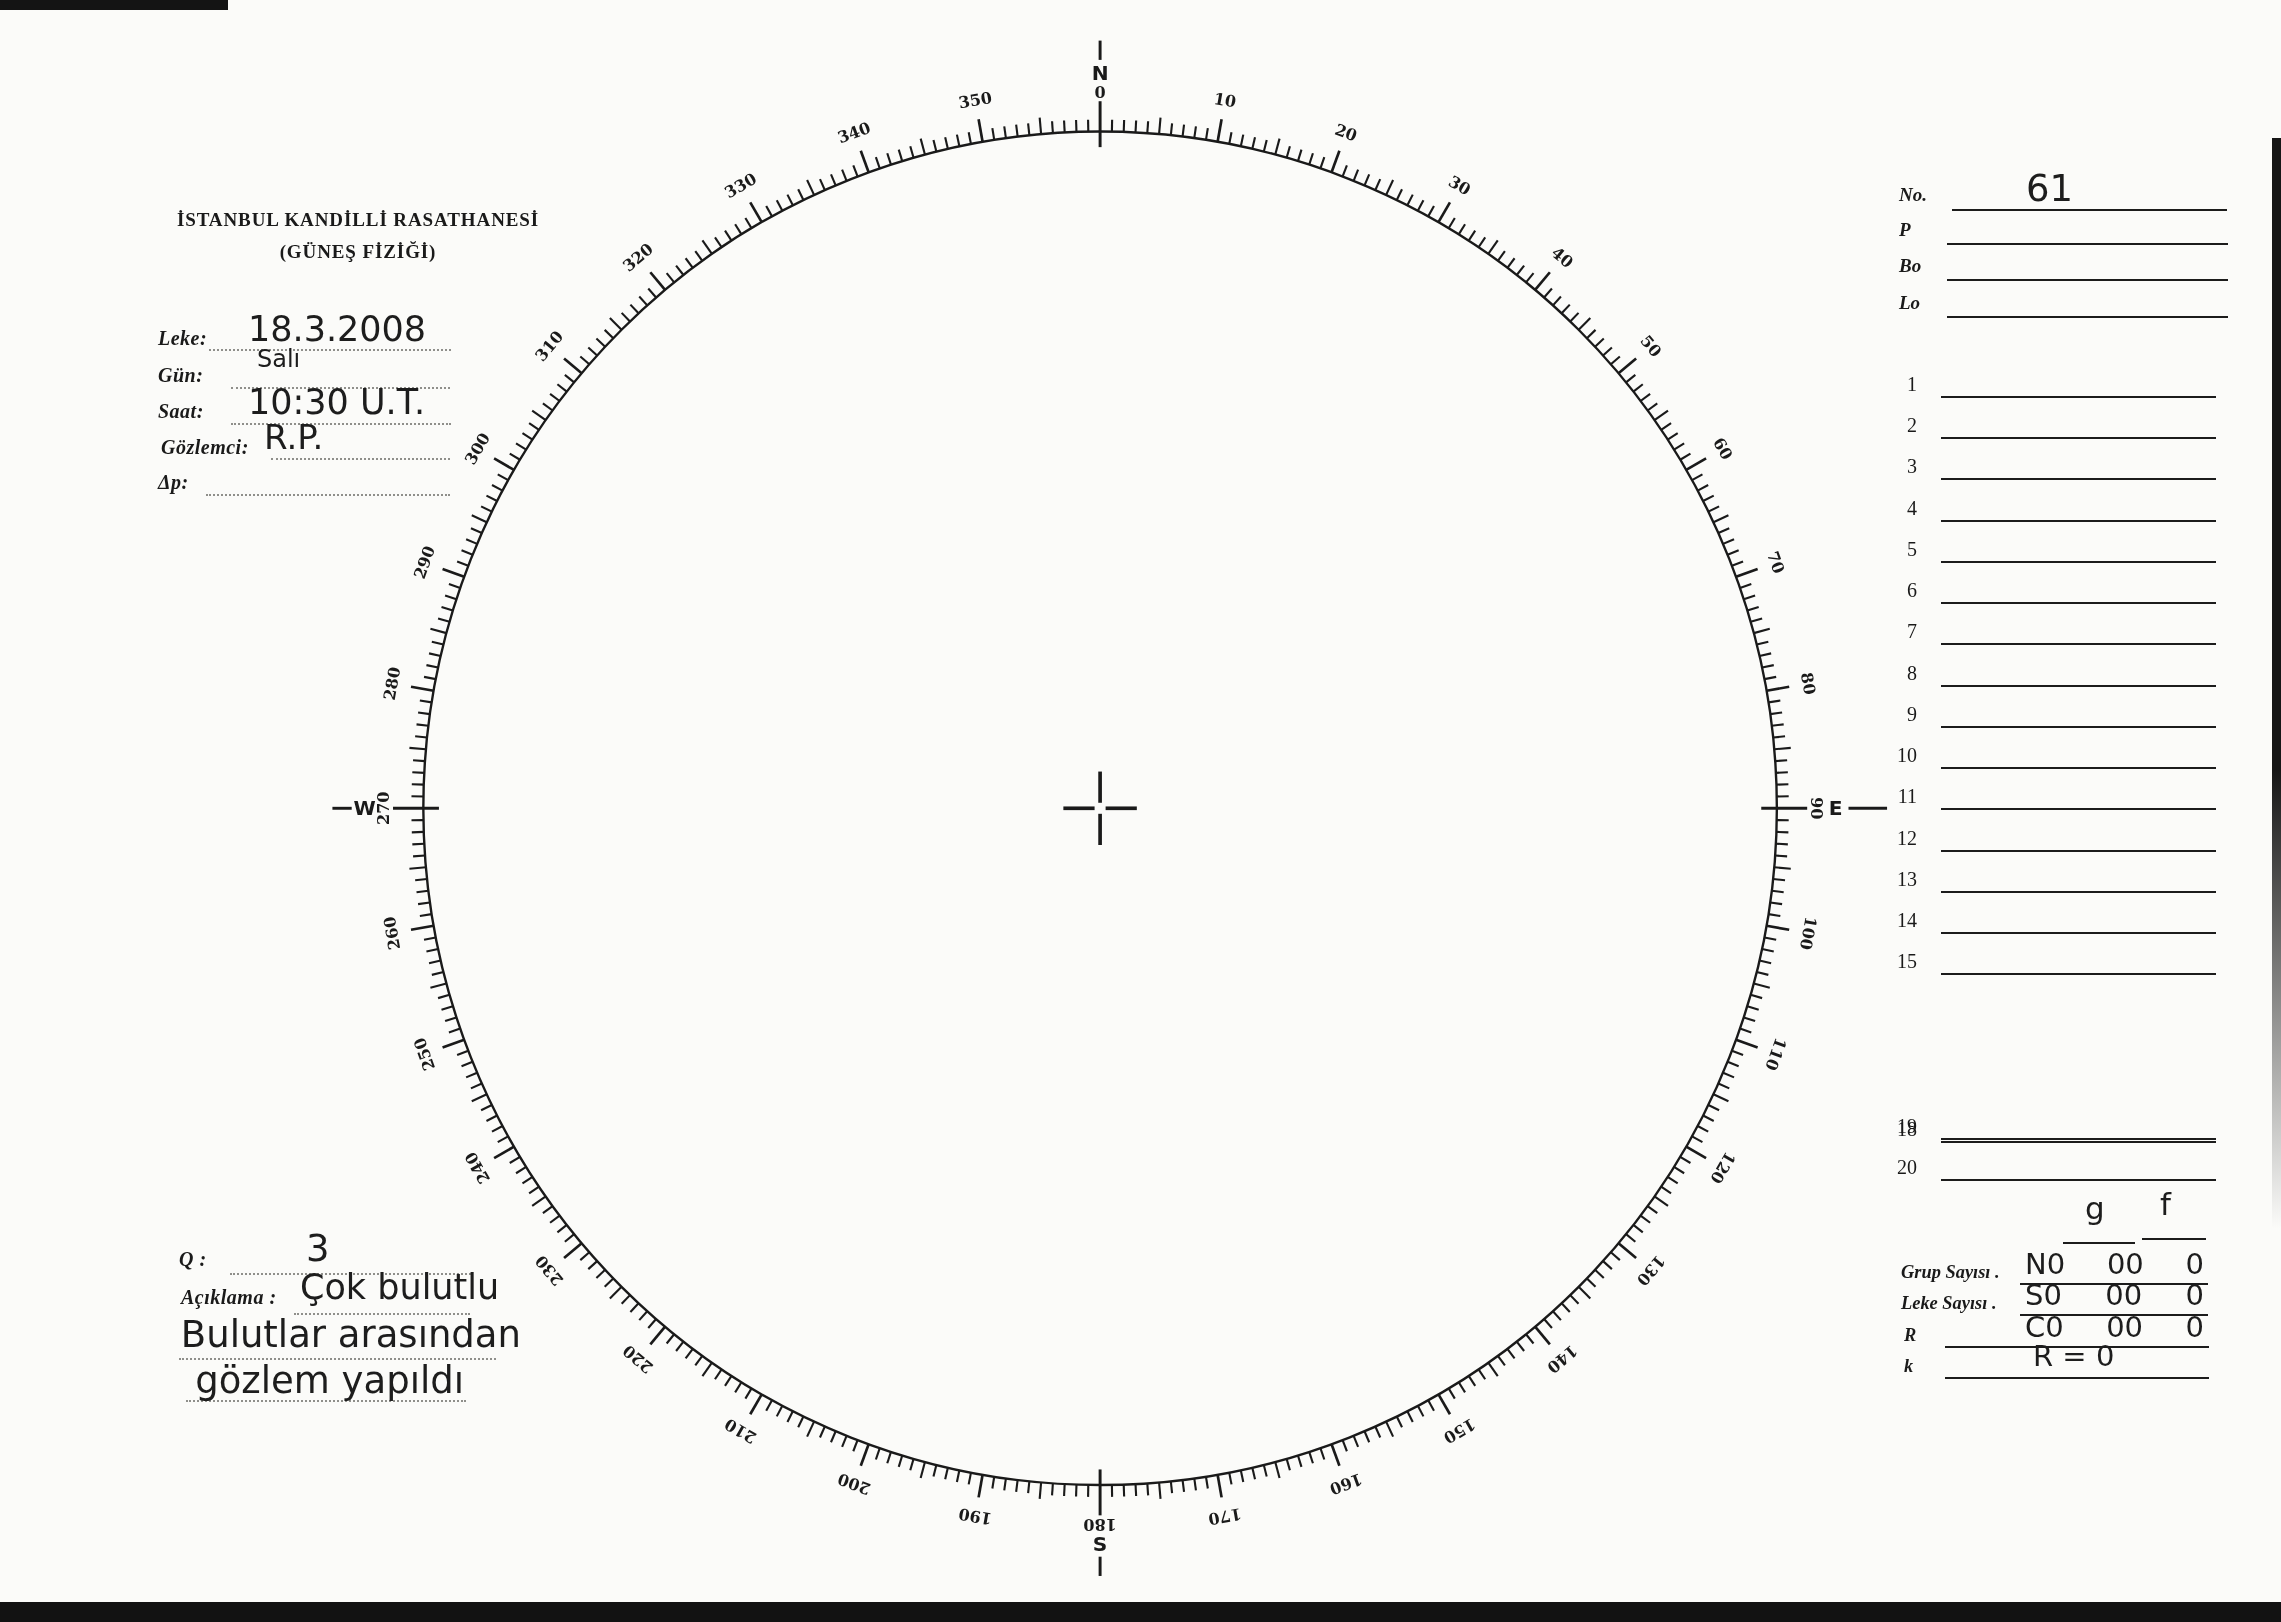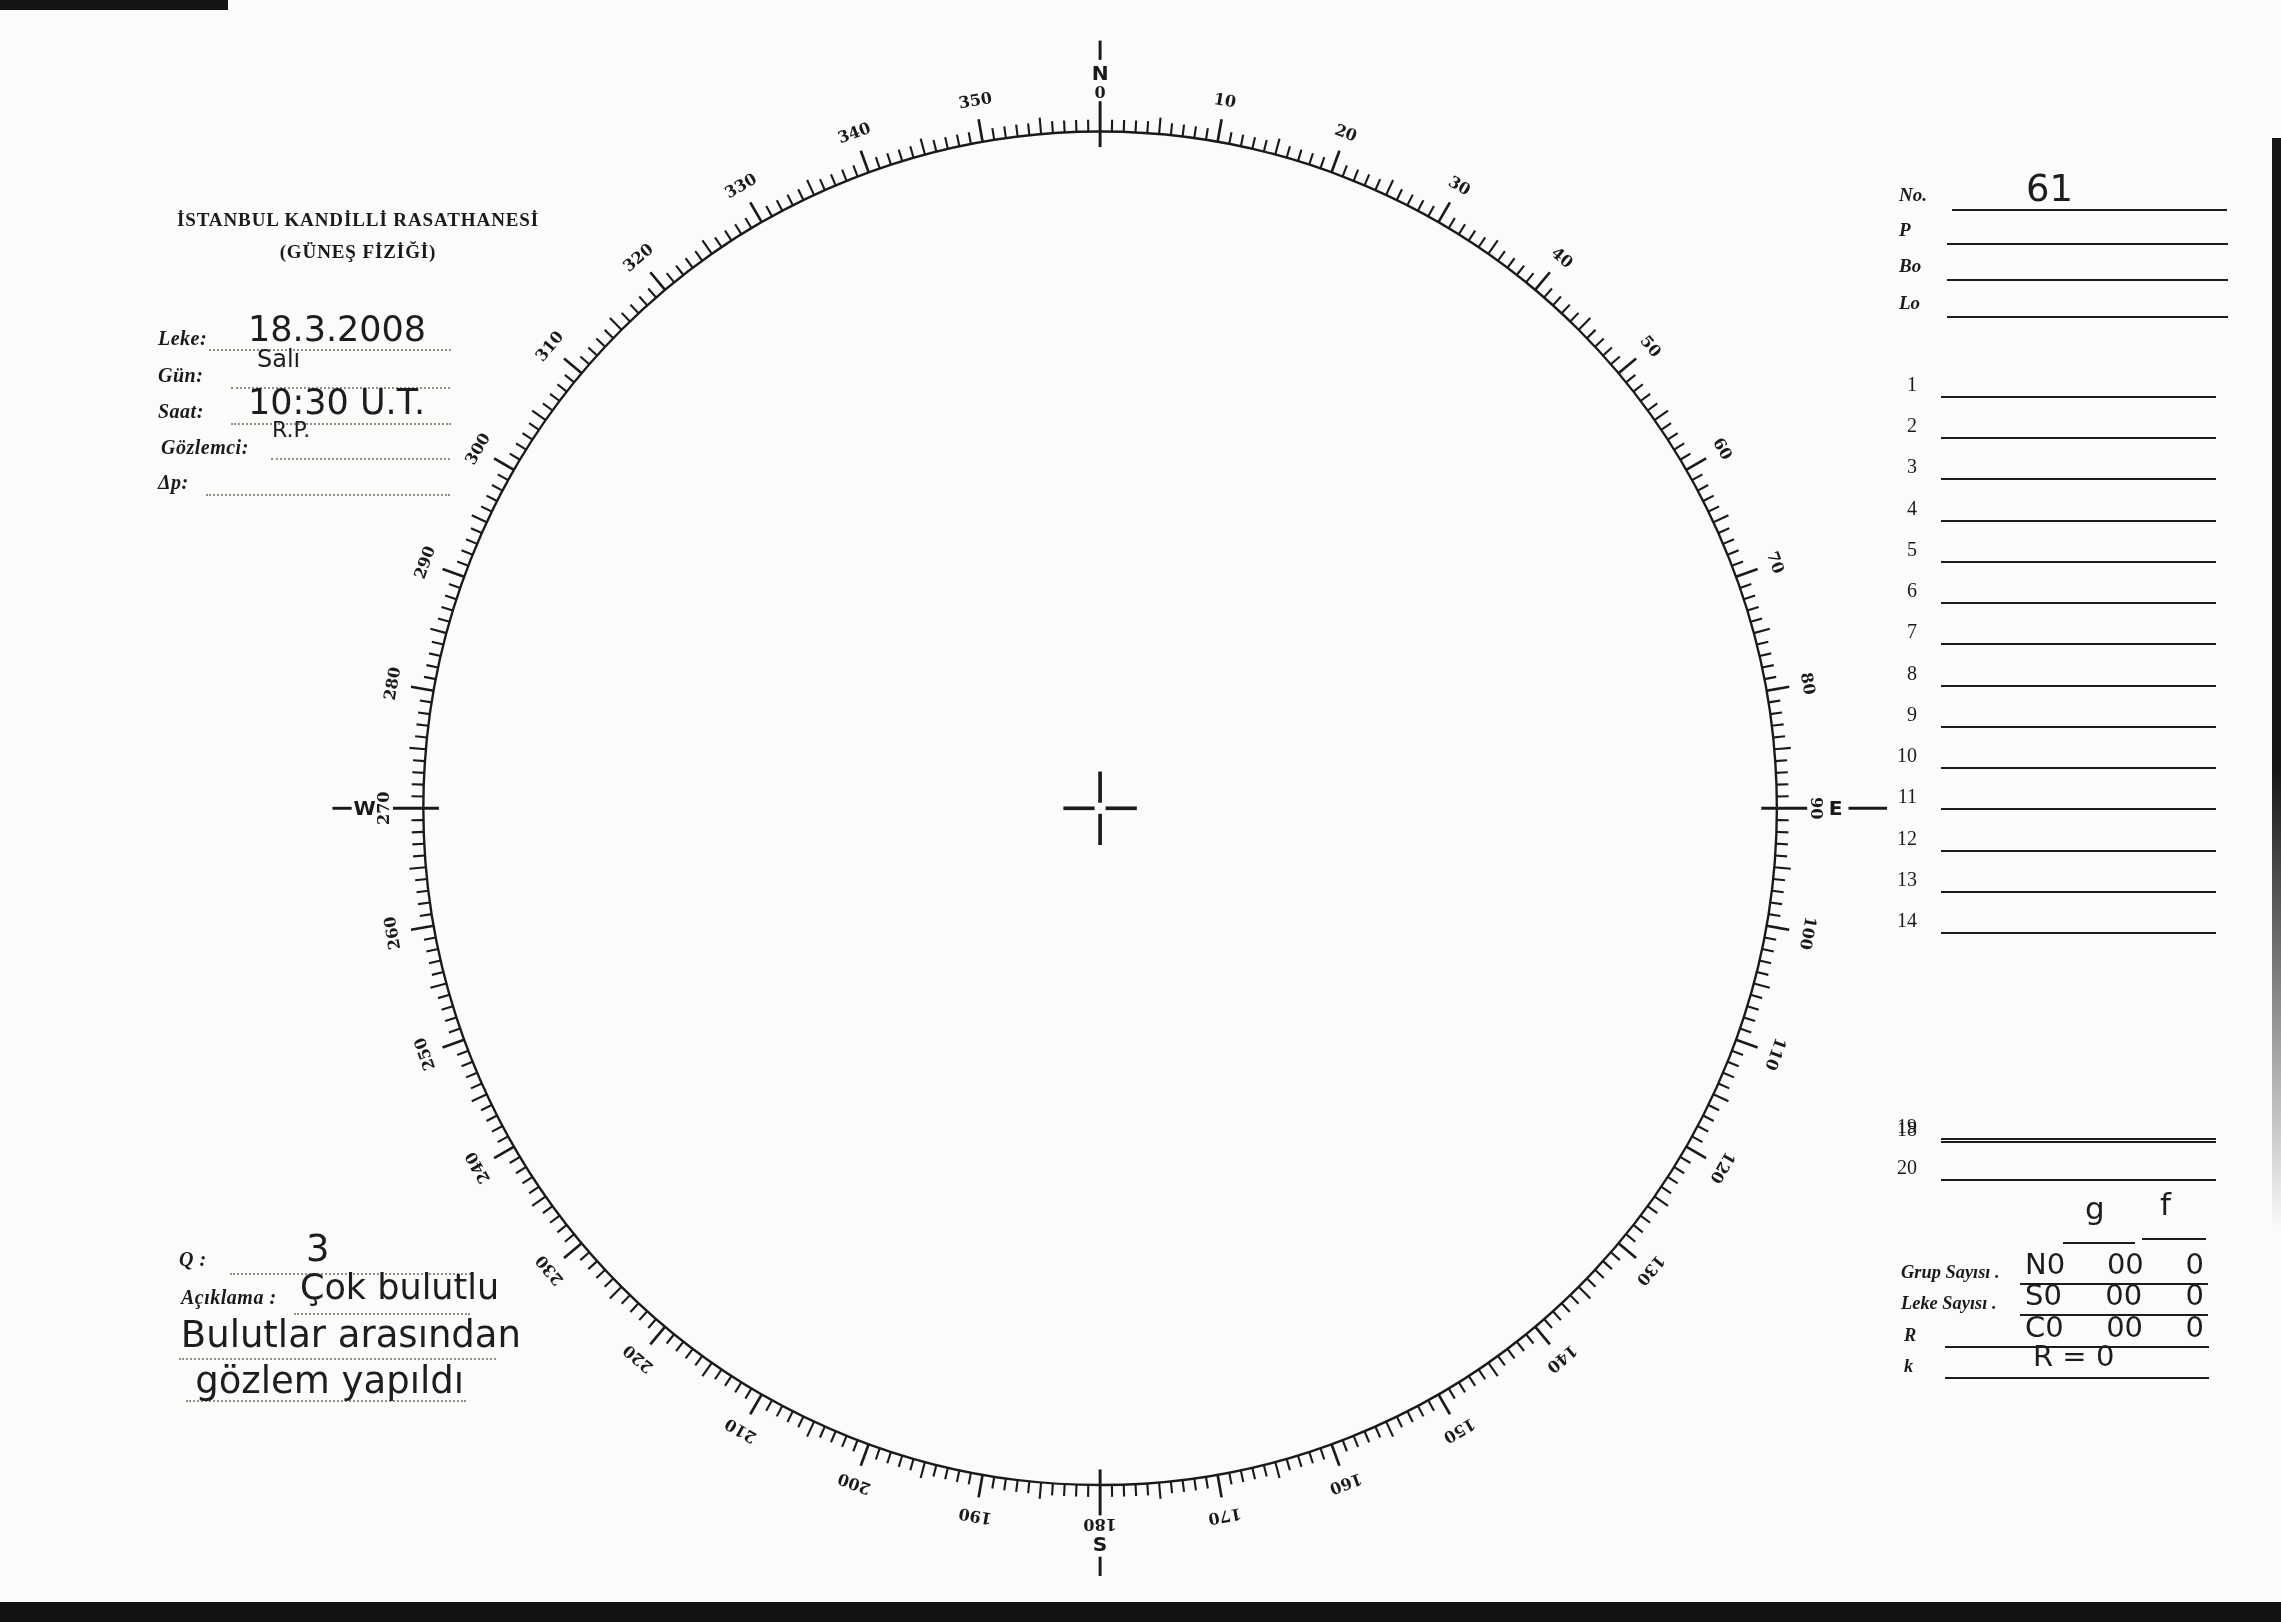--- a/index.html
+++ b/index.html
@@ -464,21 +464,21 @@
     <span class="abs hand" style="left:99px;top:-13px;font-size:24px;">Salı</span>
   </div>
   <div class="abs" style="left:158px;top:393px;width:312px;height:39px;">
     <span class="abs lbl" style="left:0;top:7.3px;">Saat:</span>
     <div class="abs dotline" style="left:73px;top:30px;width:220px;"></div>
     <span class="abs hand" style="left:90px;top:-11px;font-size:35px;">10:30 U.T.</span>
   </div>
   <div class="abs" style="left:161px;top:430px;width:312px;height:37px;">
     <span class="abs lbl" style="left:0;top:5.5px;">Gözlemci:</span>
     <div class="abs dotline" style="left:110px;top:27.5px;width:179px;"></div>
-    <span class="abs hand" style="left:111px;top:-13px;font-size:22px;">R.P.</span>
+    <span class="abs hand" style="left:103px;top:-13px;font-size:34px;">R.P.</span>
   </div>
   <div class="abs" style="left:158px;top:465px;width:312px;height:37px;">
     <span class="abs lbl" style="left:0;top:5.5px;">Δp:</span>
     <div class="abs dotline" style="left:48px;top:29px;width:244px;"></div>
     <span class="abs hand" style="left:83px;top:-11px;font-size:33px;"></span>
   </div>
 
   <div class="abs" style="left:1899px;top:182px;width:331px;height:31px;">
     <span class="abs regLbl" style="left:0;top:1.8px;">No.</span>
     <div class="abs solidline" style="left:53px;top:27px;width:275px;"></div>
@@ -548,20 +548,24 @@
       <div class="abs" style="left: 0px; top: 825px; width: 367px; height: 41px;">
         <span class="abs listnum" style="left: 0px; top: 1.8px; width: 53px;">12</span>
         <div class="abs solidline" style="left: 77px; top: 25px; width: 275px;"></div>
       </div>
       <div class="abs" style="left: 0px; top: 866px; width: 367px; height: 41px;">
         <span class="abs listnum" style="left: 0px; top: 1.8px; width: 53px;">13</span>
         <div class="abs solidline" style="left: 77px; top: 25px; width: 275px;"></div>
       </div>
       <div class="abs" style="left: 0px; top: 907px; width: 367px; height: 41px;">
         <span class="abs listnum" style="left: 0px; top: 1.8px; width: 53px;">14</span>
+        <div class="abs solidline" style="left: 77px; top: 25px; width: 275px;"></div>
+      </div>
+      <div class="abs" style="left: 0px; top: 948px; width: 367px; height: 41px;">
+        <span class="abs listnum" style="left: 0px; top: 1.8px; width: 53px;">15</span>
         <div class="abs solidline" style="left: 77px; top: 25px; width: 275px;"></div>
       </div>
       <div class="abs" style="left: 0px; top: 1072px; width: 367px; height: 41px; margin-top: 44px;">
         <span class="abs listnum" style="left: 0px; top: 1.8px; width: 53px;">18</span>
         <div class="abs solidline" style="left: 77px; top: 25px; width: 275px;"></div>
       </div>
       <div class="abs" style="left: 0px; top: 1113px; width: 367px; height: 41px;">
         <span class="abs listnum" style="left: 0px; top: 1.8px; width: 53px;">19</span>
         <div class="abs solidline" style="left: 77px; top: 25px; width: 275px;"></div>
       </div>

